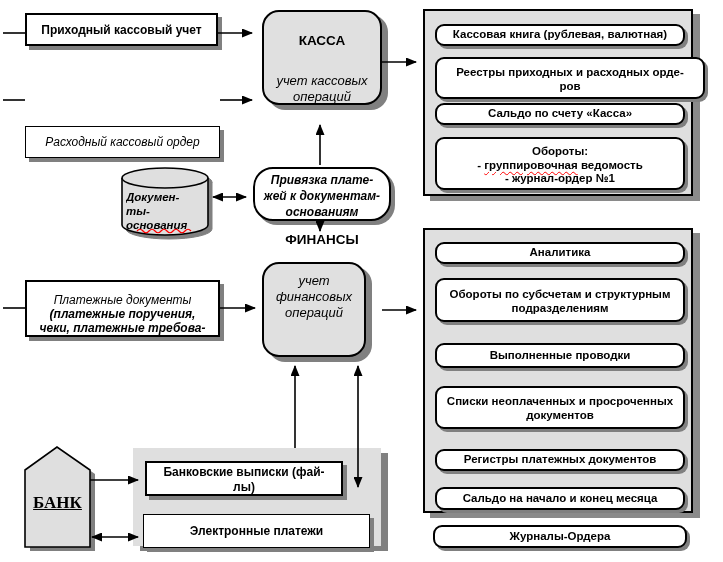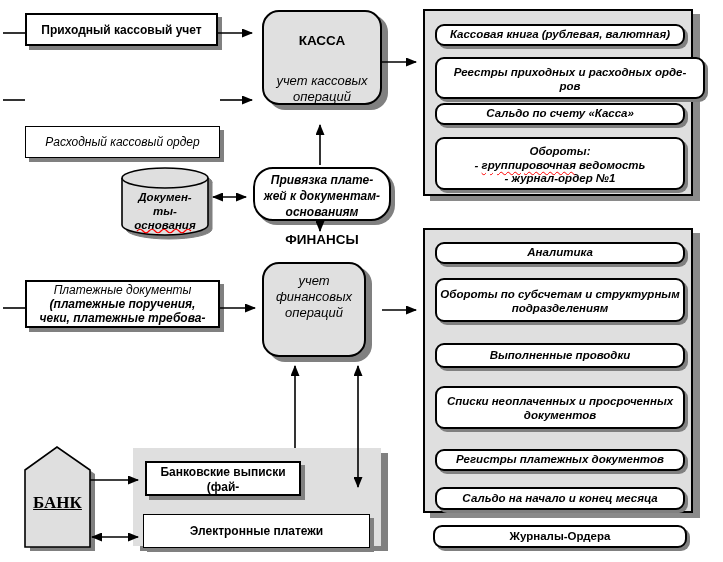--- a/index.html
+++ b/index.html
@@ -3,21 +3,21 @@
 <meta charset="utf-8">
 <style>
   html,body{margin:0;padding:0;background:#fff;}
   .canvas{position:relative;width:723px;height:562px;background:#fff;overflow:hidden;
           font-family:"Liberation Sans","DejaVu Sans",sans-serif;color:#000;}
   .abs{position:absolute;box-sizing:border-box;}
   .box{background:#fff;border:2px solid #000;box-shadow:4px 4px 0 #808080;text-align:center;}
   .thin{border-width:1px;}
   .rbox{border-radius:9px;box-shadow:3px 3px 0 #808080;}
   .node{background:#e0e0e0;border:2px solid #000;border-radius:17px;box-shadow:6px 5px 0 #808080;text-align:center;}
-  .container{background:#dfdfdf;border:2px solid #000;box-shadow:7px 5px 0 #8a8a8a;font-style:italic;}
+  .container{background:#dfdfdf;border:2px solid #000;box-shadow:7px 5px 0 #8a8a8a;}
   .container-plain{background:#dfdfdf;box-shadow:7px 5px 0 #808080;}
   .b{font-weight:bold;}
   .i{font-style:italic;}
   .fs12{font-size:12px;}
   .fs115{font-size:11.5px;line-height:13.5px;}
   .center-line{display:flex;align-items:center;justify-content:center;}
   .clip{overflow:hidden;}
   .sq{text-decoration:underline;text-decoration-style:wavy;text-decoration-color:#ff0000;text-decoration-thickness:1px;text-underline-offset:2px;}
   .itm{padding-top:4px;}
   svg.lines{position:absolute;left:0;top:0;z-index:4;pointer-events:none;}
@@ -62,38 +62,38 @@
       <div>операций</div>
     </div>
   </div>
 
   <div class="abs box b i z2" style="left:253px;top:167px;width:138px;height:54px;border-radius:20px;font-size:12px;line-height:16px;padding-top:3px;">
     <div>Привязка плате-</div>
     <div>жей к документам-</div>
     <div>основаниям</div>
   </div>
 
-  <div class="abs b i clip z2" style="left:126px;top:190px;width:78px;height:44px;font-size:11.5px;line-height:14px;text-align:center;">
+  <div class="abs b i clip z2" style="left:126px;top:190px;width:78px;height:44px;font-size:11.5px;line-height:14px;">
     <div>Докумен-</div>
     <div>ты-</div>
     <div>основания</div>
   </div>
 
   <div class="abs b center-line z2" style="left:262px;top:231px;width:120px;height:16px;font-size:13.5px;">
     <span>ФИНАНСЫ</span>
   </div>
 
   <div class="abs node z2" style="left:262px;top:262px;width:104px;height:95px;padding-top:9px;">
     <div class="i" style="font-size:13px;line-height:16px;">
       <div>учет финансовых</div>
       <div>операций</div>
     </div>
   </div>
 
-  <div class="abs box i clip z2" style="left:25px;top:280px;width:195px;height:48px;font-size:12px;line-height:14px;padding-top:1px;">
+  <div class="abs box i clip z2" style="left:25px;top:280px;width:195px;height:57px;font-size:12px;line-height:14px;padding-top:11px;">
     <div>Платежные документы</div>
     <div class="b">(платежные поручения,</div>
     <div class="b">чеки, платежные требова-</div>
     <div class="b">ния)</div>
   </div>
 
   <div class="abs container z2" style="left:423px;top:9px;width:270px;height:187px;">
     <div class="abs box rbox b fs115 center-line" style="left:10px;top:13px;width:250px;height:22px;">
       <span>Кассовая книга (рублевая, валютная)</span>
     </div>
@@ -133,21 +133,21 @@
       <span>Сальдо на начало и конец месяца</span>
     </div>
   </div>
 
   <div class="abs box rbox b fs115 center-line z2" style="left:433px;top:525px;width:254px;height:23px;">
     <span>Журналы-Ордера</span>
   </div>
 
   <div class="abs container-plain z2" style="left:133px;top:448px;width:248px;height:98px;"></div>
 
-  <div class="abs box b clip z2" style="left:145px;top:461px;width:156px;height:35px;font-size:12px;line-height:15px;padding-top:2px;">
+  <div class="abs box b clip z2" style="left:145px;top:461px;width:198px;height:35px;font-size:12px;line-height:15px;padding-top:2px;">
     <div>Банковские выписки (фай-</div>
     <div>лы)</div>
   </div>
 
   <div class="abs box thin b center-line z2" style="left:143px;top:514px;width:227px;height:34px;font-size:12px;">
     <span>Электронные платежи</span>
   </div>
 
   <div class="abs banktxt center-line z2" style="left:25px;top:488px;width:65px;height:30px;">
     <span>БАНК</span>

